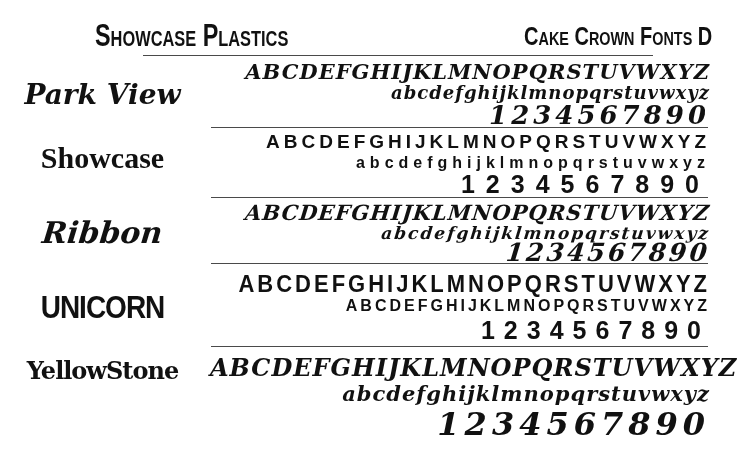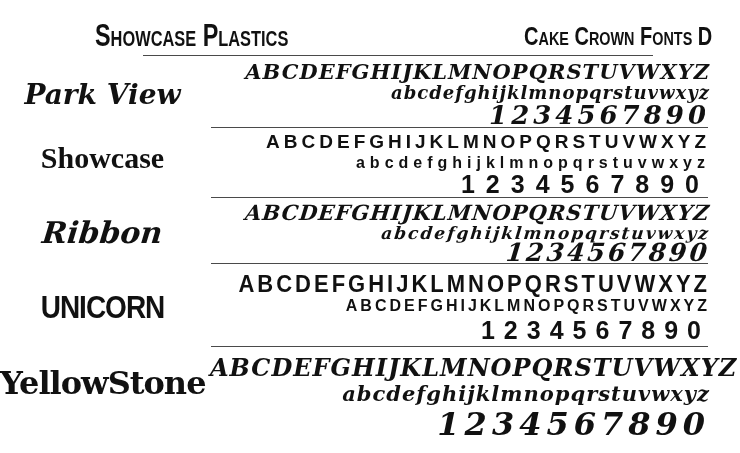--- a/index.html
+++ b/index.html
@@ -93,22 +93,22 @@
   .un-upper { font-family: "Liberation Sans", sans-serif; font-weight: 900;
     font-size: 22px; line-height: 26px; letter-spacing: 3px; transform: scaleY(1.08); transform-origin: center top; }
   .un-row2 { font-family: "Liberation Sans", sans-serif; font-weight: 900;
     font-size: 16px; line-height: 20px; letter-spacing: 3px; }
   .un-digits { font-family: "Liberation Sans", sans-serif; font-weight: 900;
     font-size: 25px; line-height: 28px; letter-spacing: 9px; }
 
   
   .row-ys { top: 354px; height: 90px; }
   .ys-label {
-    top: 10px; font-family: "DejaVu Serif", serif;
-    font-weight: bold; font-size: 32px; letter-spacing: -1px; text-align: center;
+    top: 2px; font-family: "DejaVu Serif", serif;
+    font-weight: bold; font-size: 24px; letter-spacing: -1px; text-align: center;
   }
   .ys-upper { font-family: "DejaVu Serif", serif; font-style: italic; font-weight: bold;
     font-size: 24px; line-height: 28px; letter-spacing: 1px; }
   .ys-lower { font-family: "DejaVu Serif", serif; font-style: italic; font-weight: bold;
     font-size: 21px; line-height: 24px; letter-spacing: 1px; }
   .ys-digits { font-family: "DejaVu Serif", serif; font-style: italic; font-weight: bold;
     font-size: 32px; line-height: 36px; letter-spacing: 5px; }
 </style>
 </head>
 <body>

